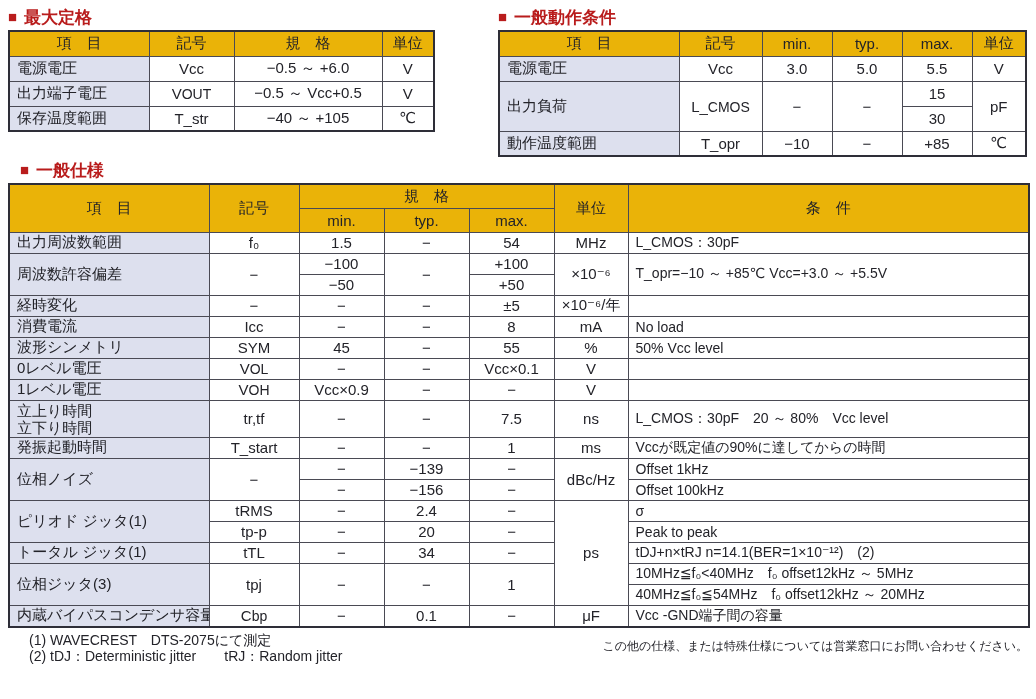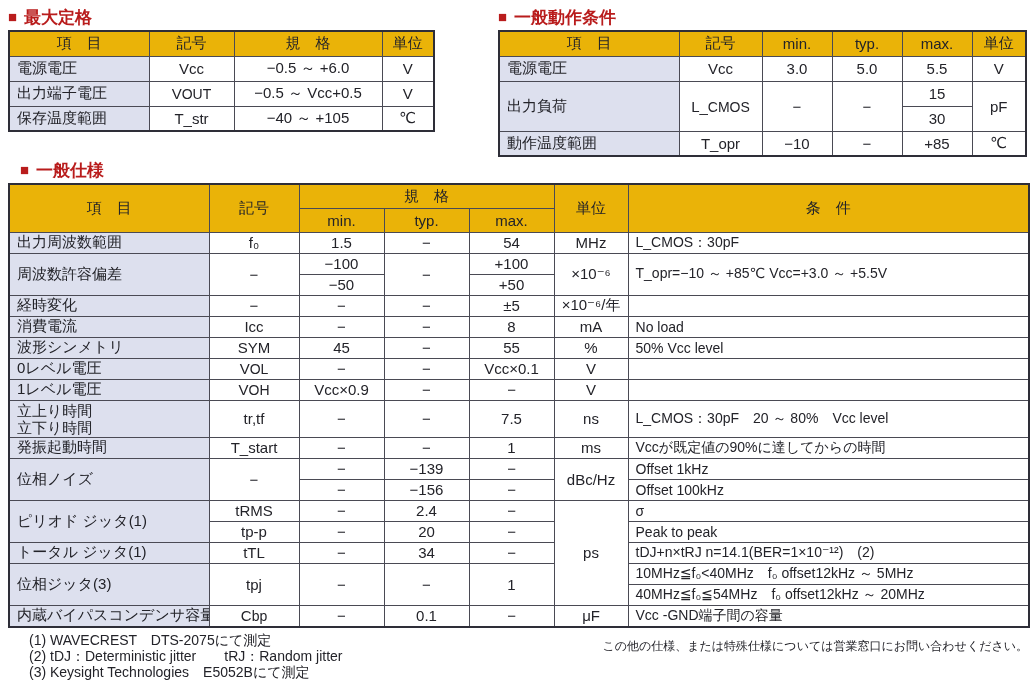--- a/index.html
+++ b/index.html
@@ -312,16 +312,15 @@
       <td>μF</td>
       <td class="cond">Vcc -GND端子間の容量</td>
     </tr>
   </tbody>
     </table>
 </div>
 
 <div class="abs" style="left:8px; top:632px;margin-left:21px;">
   <div class="fnote">(1) WAVECREST　DTS-2075にて測定</div>
   <div class="fnote">(2) tDJ：Deterministic jitter　　tRJ：Random jitter</div>
-  <div class="fnote">(3) Keysight Technologies　E5052Bにて測定</div>
 </div>
 
 <div class="abs note-right" style="right:8px; top:638px;">この他の仕様、または特殊仕様については営業窓口にお問い合わせください。</div>
 
 </body></html>

